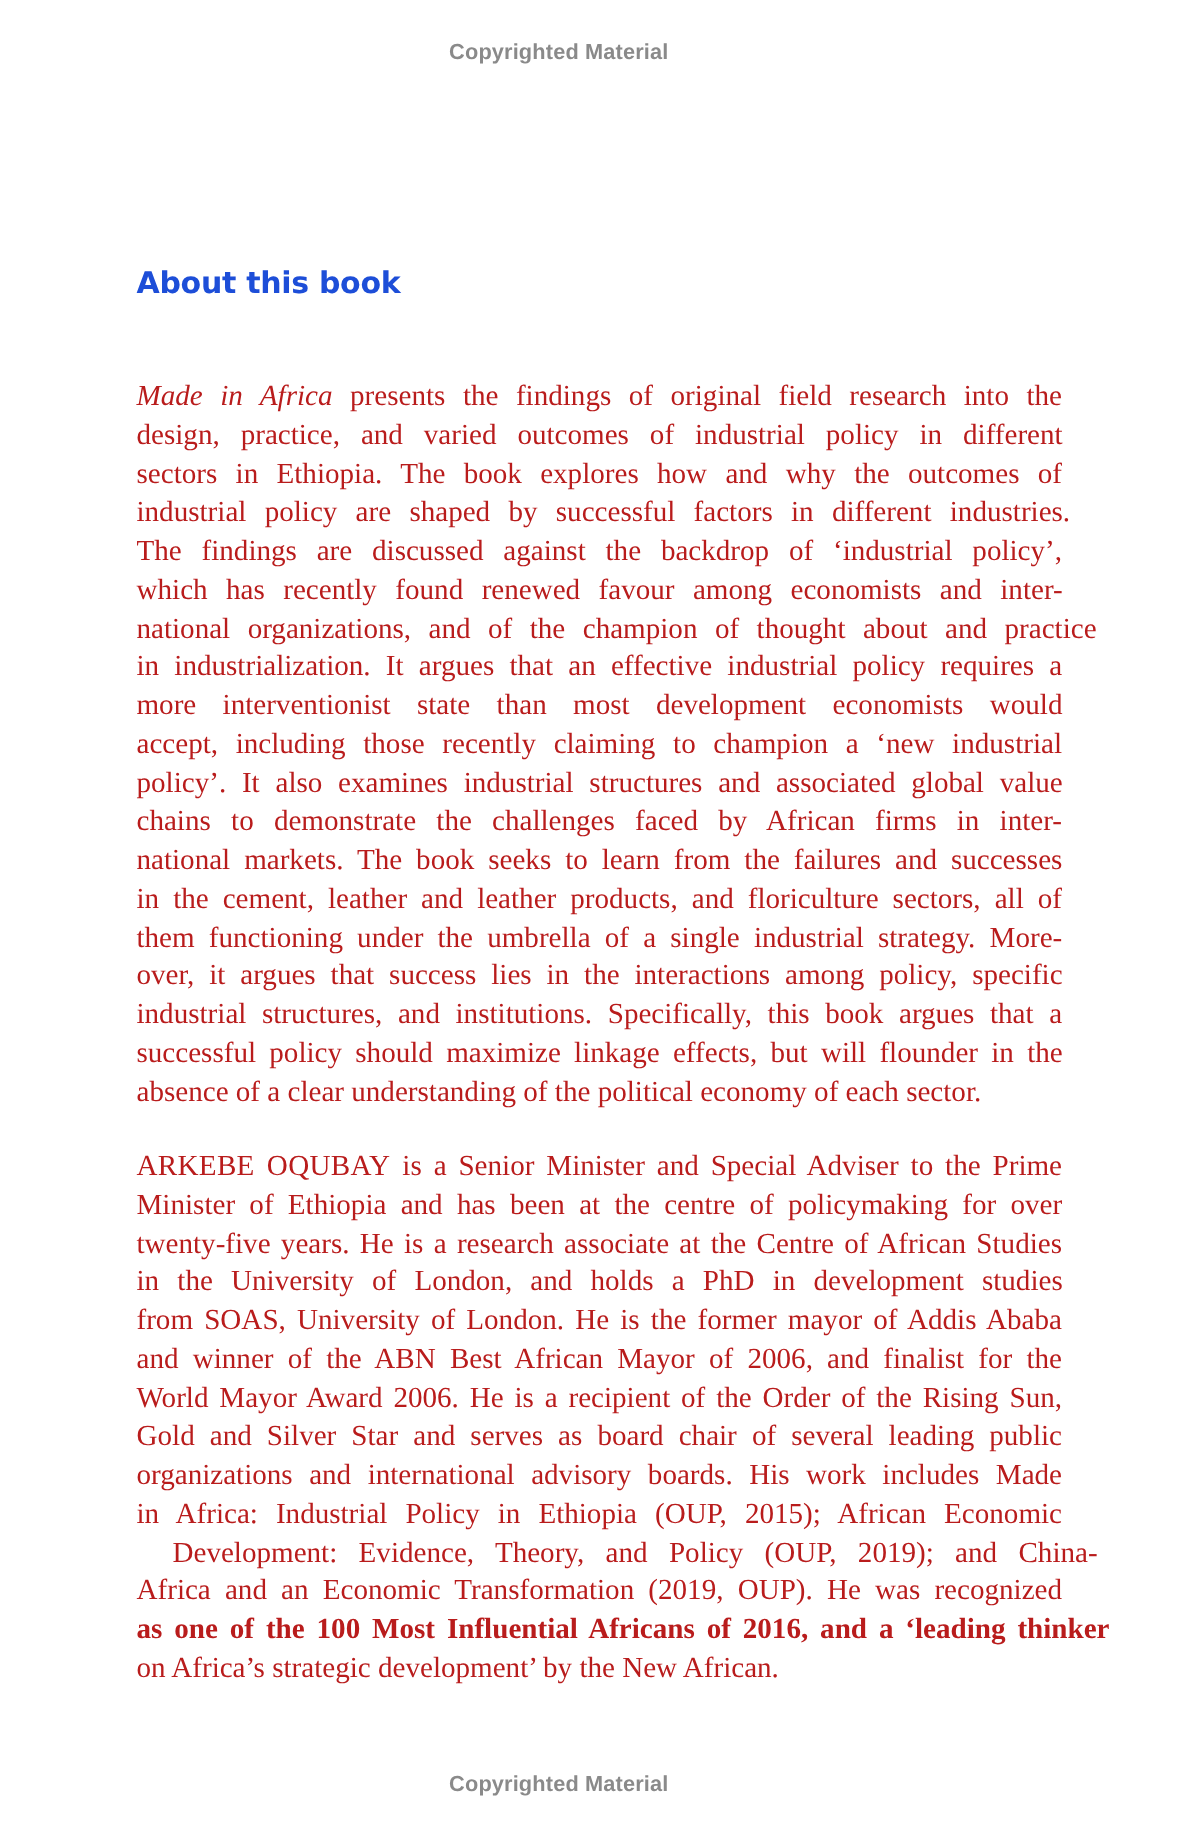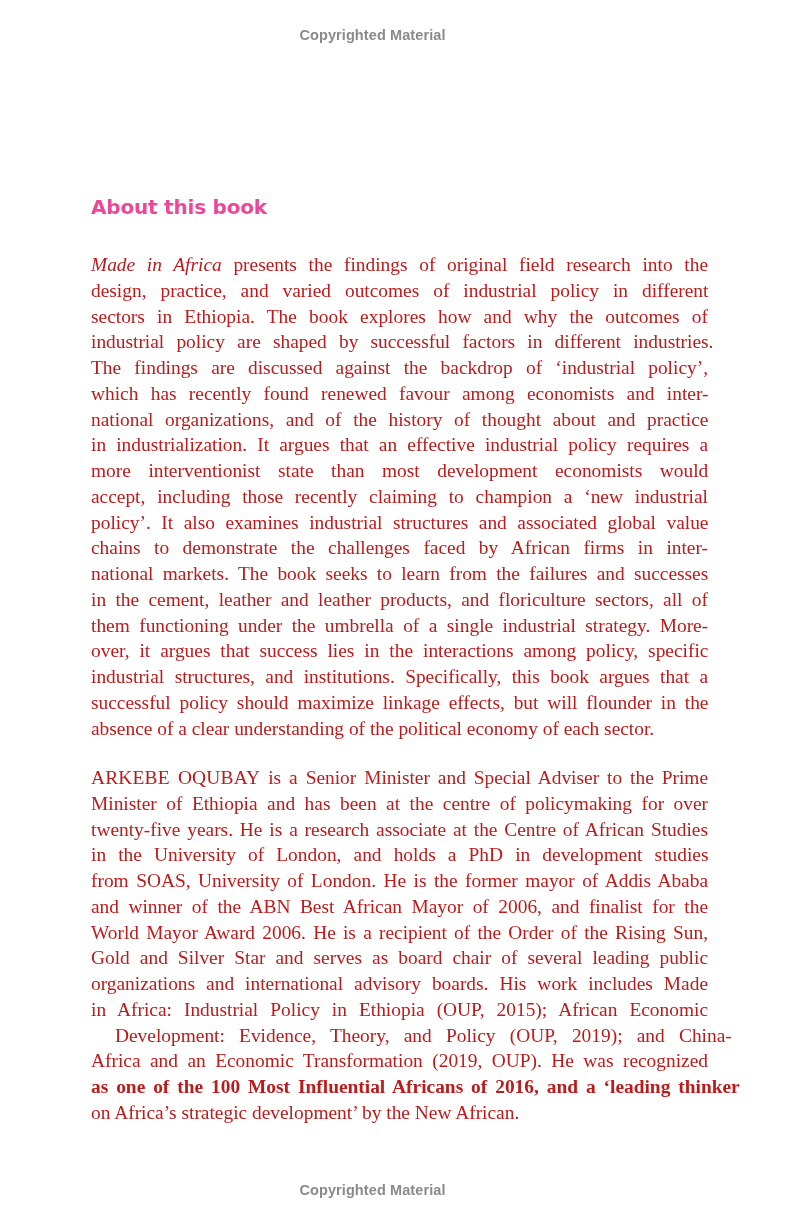--- a/index.html
+++ b/index.html
@@ -5,23 +5,23 @@
     html, body { margin: 0; padding: 0; background: #ffffff; }
     body { width: 800px; height: 1225px; position: relative; overflow: hidden; }
     .watermark {
       position: absolute; left: 0; width: 745px; text-align: center;
       font-family: "Liberation Sans", sans-serif; font-weight: bold;
       font-size: 14.5px; color: #8a8a8a; letter-spacing: 0.1px;
     }
     .wm-top { top: 27px; }
     .wm-bottom { top: 1182px; }
     .heading {
-      position: absolute; left: 91px; top: 195px;
+      position: absolute; left: 91px; top: 176px;
       font-family: "DejaVu Sans", sans-serif; font-weight: bold;
-      font-size: 20px; color: #ec4899; margin: 0; letter-spacing: -0.2px;
+      font-size: 20px; color: #1d4ed8; margin: 0; letter-spacing: -0.2px;
     }
     .para {
       position: absolute; left: 91px; width: 617px;
       font-family: "Liberation Serif", serif; font-size: 19.4px;
       line-height: 25.75px; color: #b91c1c; text-align: justify;
       margin: 0; hyphens: manual;
     }
     .p1 { top: 252px; }
     .p2 { top: 765px; }
     .line { display: block; text-align: justify; text-align-last: justify; white-space: nowrap; }
@@ -36,21 +36,21 @@
 
 <h2 class="heading">About this book</h2>
 
 <div class="para p1">
   <span class="line" style="display: block; white-space: nowrap; word-spacing: 6.81818px;"><em>Made in Africa</em><span> presents the findings of original field research into the</span></span>
   <span class="line" style="display: block; white-space: nowrap; word-spacing: 9.11111px;">design, practice, and varied outcomes of industrial policy in different</span>
   <span class="line" style="display: block; white-space: nowrap; word-spacing: 7.36364px;">sectors in Ethiopia. The book explores how and why the outcomes of</span>
   <span class="line" style="display: block; white-space: nowrap; word-spacing: 7.33333px;">industrial policy are shaped by successful factors in different industries.</span>
   <span class="line" style="display: block; white-space: nowrap; word-spacing: 8.33333px;">The findings are discussed against the backdrop of ‘industrial policy’,</span>
   <span class="line" style="display: block; white-space: nowrap; word-spacing: 7.44444px;">which has recently found renewed favour among economists and inter-</span>
-  <span class="line" style="display: block; white-space: nowrap; word-spacing: 6.8px;">national organizations, and of the history of thought about and practice</span>
+  <span class="line" style="display: block; white-space: nowrap; word-spacing: 6.8px;">national organizations, and of the champion of thought about and practice</span>
   <span class="line" style="display: block; white-space: nowrap; word-spacing: 5.3px;">in industrialization. It argues that an effective industrial policy requires a</span>
   <span class="line" style="display: block; white-space: nowrap; word-spacing: 12.7143px;">more interventionist state than most development economists would</span>
   <span class="line" style="display: block; white-space: nowrap; word-spacing: 6.88889px;">accept, including those recently claiming to champion a ‘new industrial</span>
   <span class="line" style="display: block; white-space: nowrap; word-spacing: 5.66667px;">policy’. It also examines industrial structures and associated global value</span>
   <span class="line" style="display: block; white-space: nowrap; word-spacing: 8.6px;">chains to demonstrate the challenges faced by African firms in inter-</span>
   <span class="line" style="display: block; white-space: nowrap; word-spacing: 4.45455px;">national markets. The book seeks to learn from the failures and successes</span>
   <span class="line" style="display: block; white-space: nowrap; word-spacing: 4.45455px;">in the cement, leather and leather products, and floriculture sectors, all of</span>
   <span class="line" style="display: block; white-space: nowrap; word-spacing: 4.6px;">them functioning under the umbrella of a single industrial strategy. More-</span>
   <span class="line" style="display: block; white-space: nowrap; word-spacing: 5.09091px;">over, it argues that success lies in the interactions among policy, specific</span>
   <span class="line" style="display: block; white-space: nowrap; word-spacing: 5.55556px;">industrial structures, and institutions. Specifically, this book argues that a</span>

